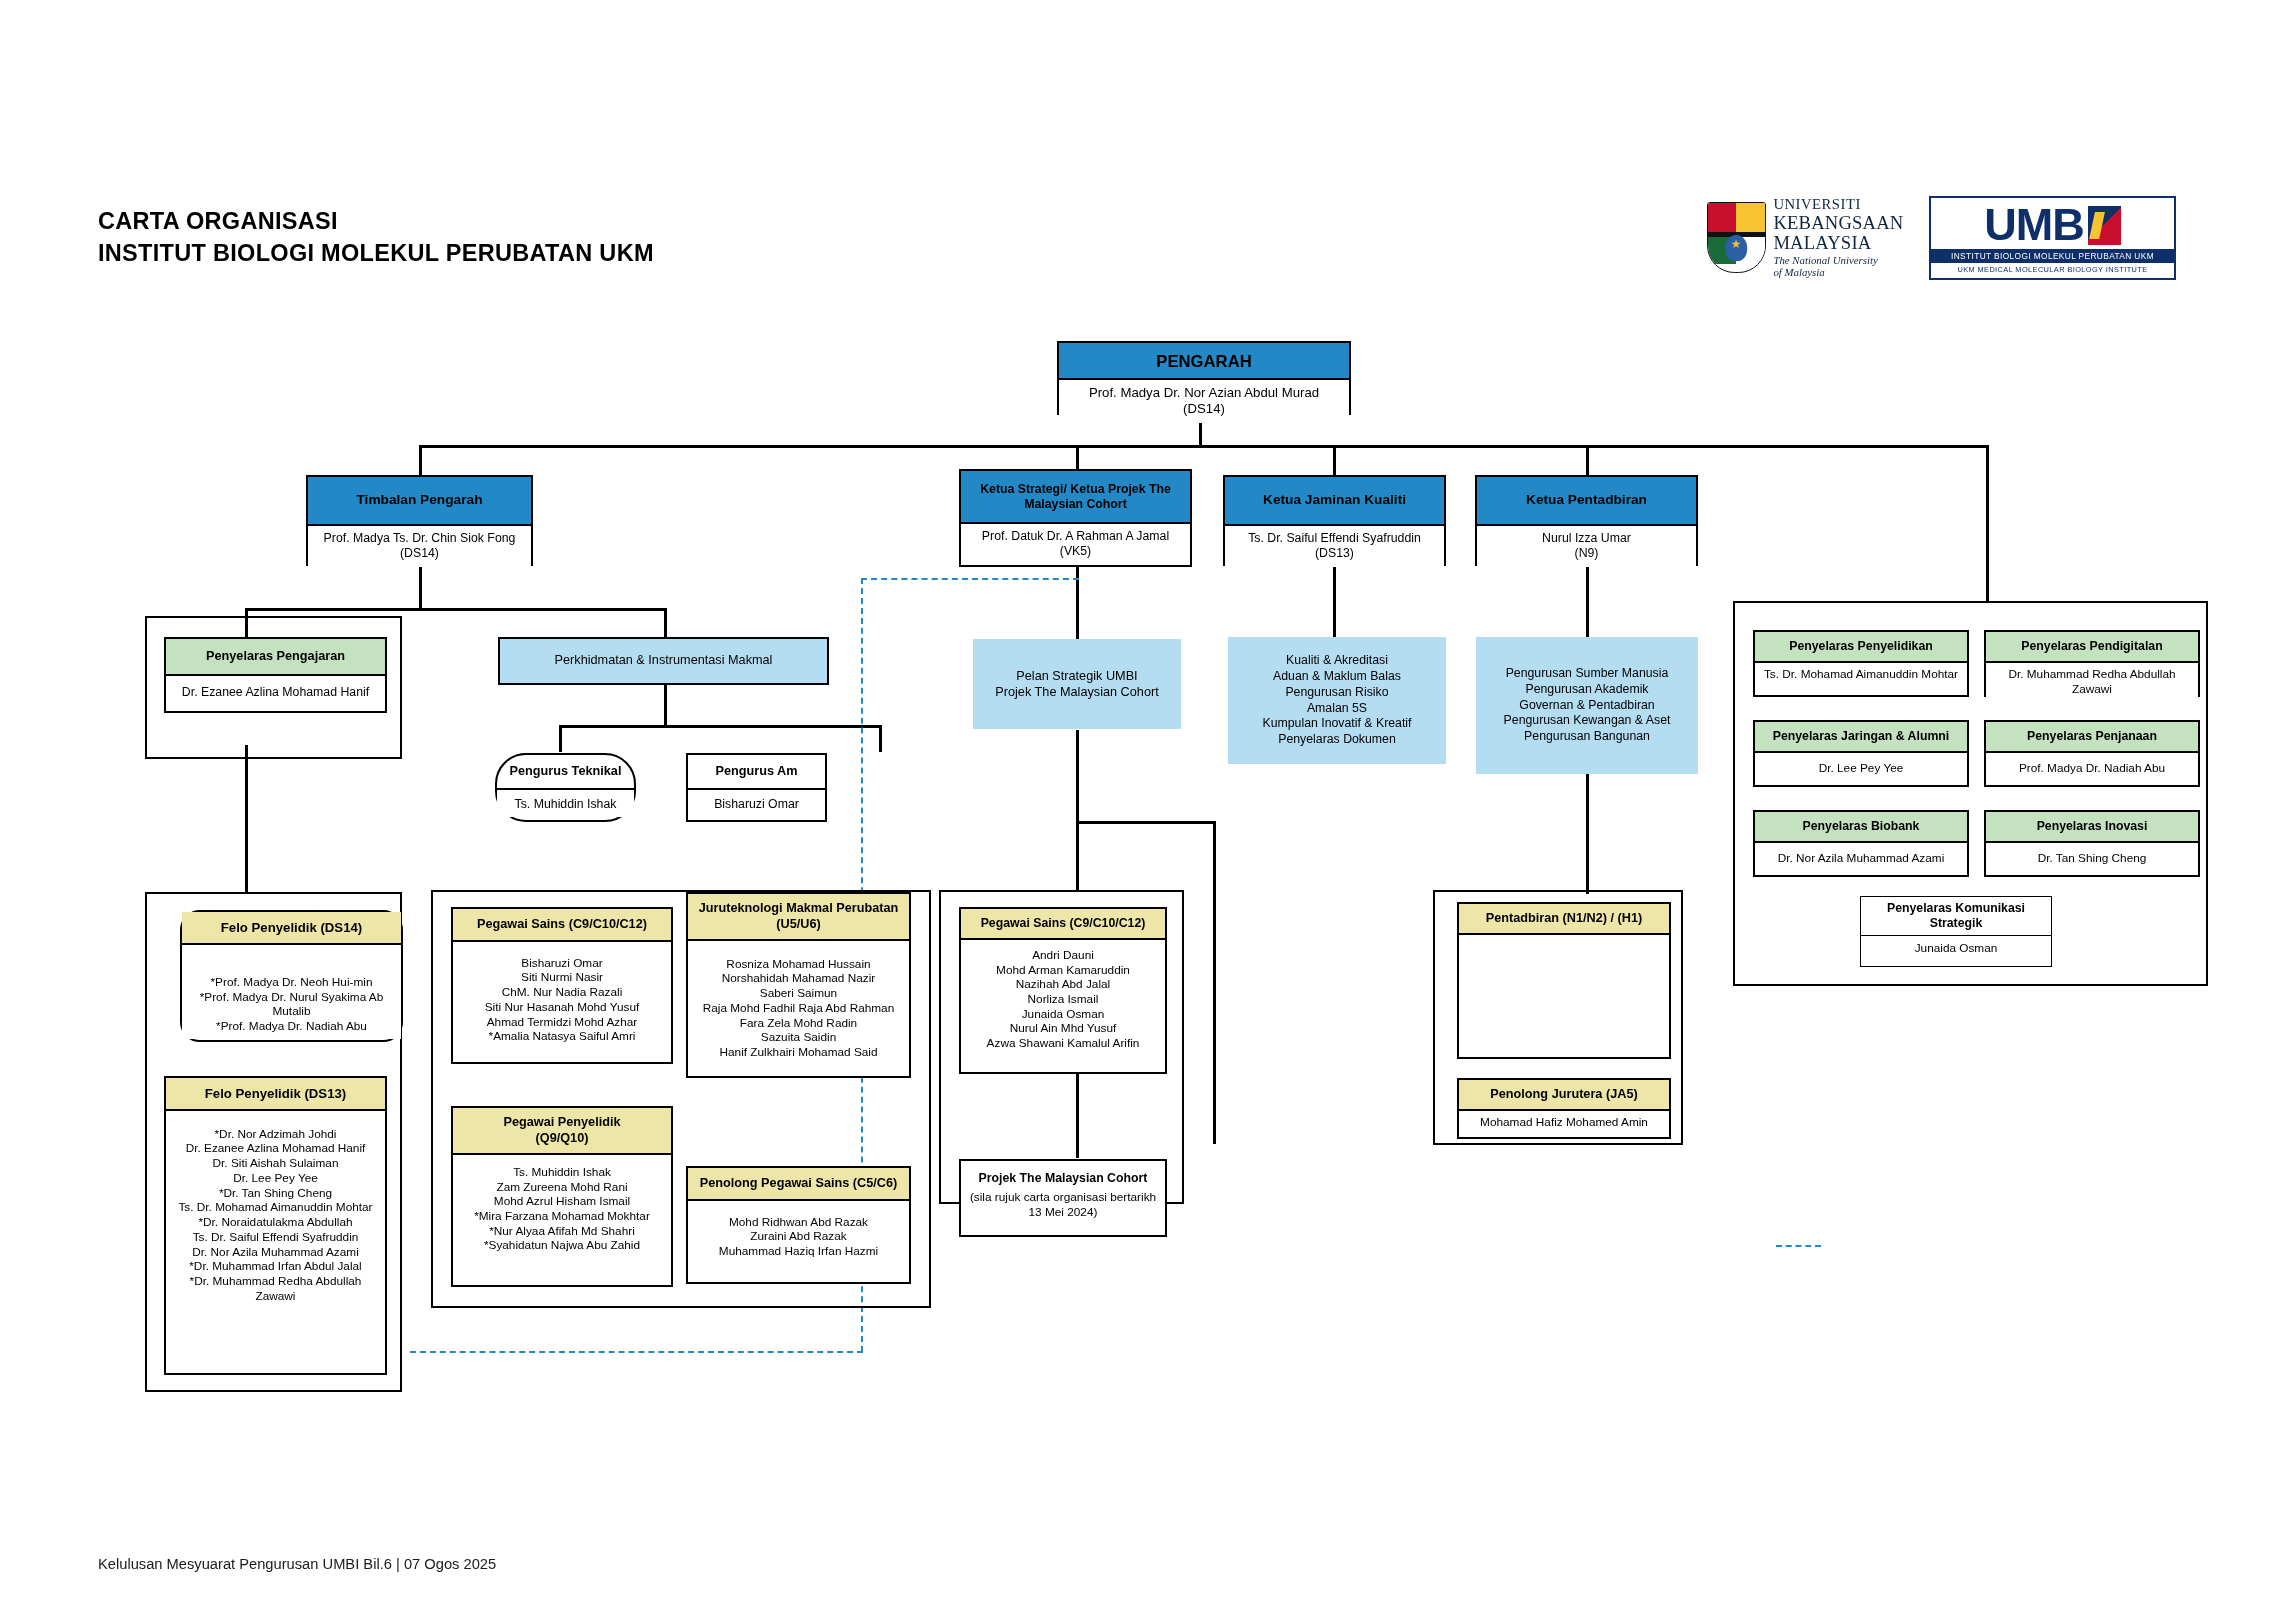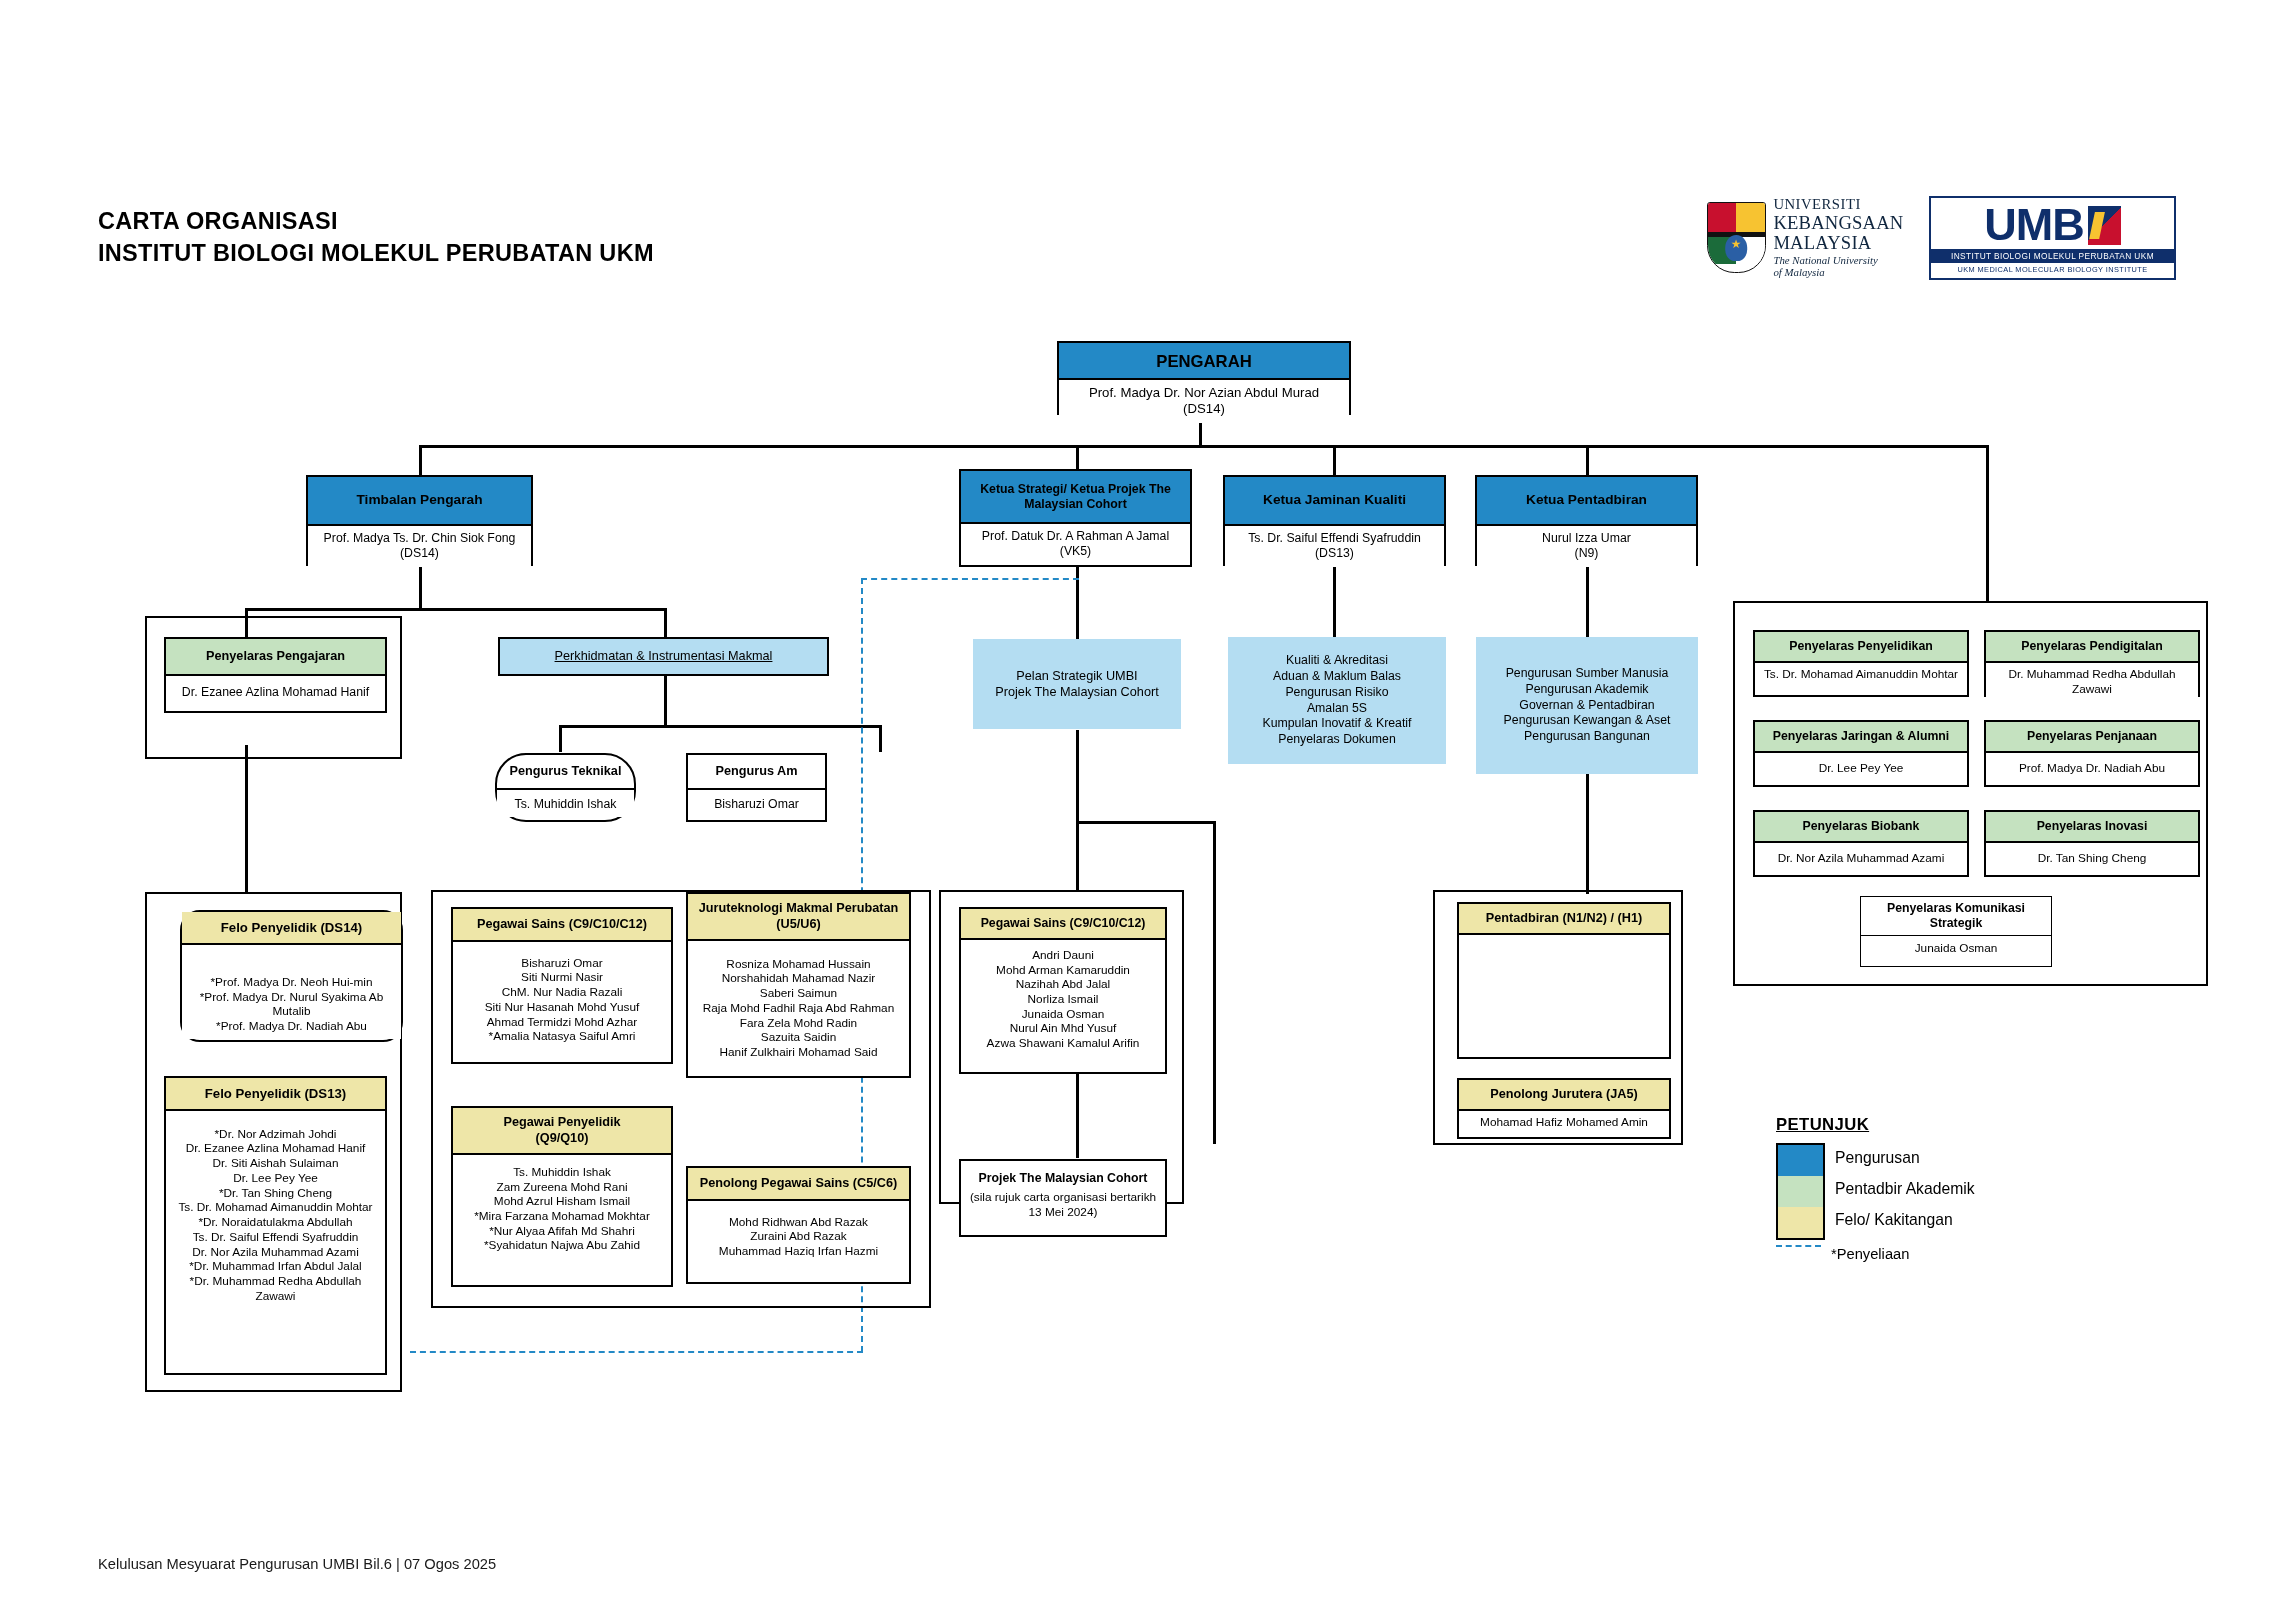--- a/index.html
+++ b/index.html
@@ -168,21 +168,21 @@
     <div class="body" style="font-size:12.3px;white-space:pre-line;">Nurul Izza Umar
 (N9)</div>
   </div>
 
   <div class="group" style="left:145px;top:616px;width:257px;height:143px;"></div>
   <div class="box" style="left:164px;top:637px;width:223px;height:76px;">
     <div class="hdr green sep" style="font-size:12.7px;height:37px;display:flex;align-items:center;justify-content:center;">Penyelaras Pengajaran</div>
     <div class="body" style="font-size:12.3px;padding-top:8.8px;">Dr. Ezanee Azlina Mohamad Hanif</div>
   </div>
 
-  <div class="box" style="left:498px;top:637px;width:331px;height:39px;background:#4c1d95;text-decoration:underline;">
+  <div class="box" style="left:498px;top:637px;width:331px;height:48px;background:#4c1d95;">
     <div class="hdr" style="font-size:12.7px;background:#b4ddf2;height:100%;display:flex;align-items:center;justify-content:center;font-weight:normal;">Perkhidmatan &amp; Instrumentasi Makmal</div>
   </div>
 
   <div class="box" style="left:495px;top:753px;width:141px;height:69px;border-radius:31px;">
     <div class="hdr sep" style="font-size:12.7px;height:35px;display:flex;align-items:center;justify-content:center;">Pengurus Teknikal</div>
     <div class="body" style="font-size:12.3px;padding-top:6.9px;">Ts. Muhiddin Ishak</div>
   </div>
 
   <div class="box" style="left:686px;top:753px;width:141px;height:69px;">
     <div class="hdr sep" style="font-size:12.7px;height:35px;display:flex;align-items:center;justify-content:center;">Pengurus Am</div>
@@ -322,31 +322,17 @@
   <div class="box" style="left:1984px;top:810px;width:216px;height:67px;">
     <div class="hdr green sep" style="font-size:12.3px;height:31px;display:flex;align-items:center;justify-content:center;">Penyelaras Inovasi</div>
     <div class="body" style="font-size:11.8px;padding-top:7.8px;">Dr. Tan Shing Cheng</div>
   </div>
 
   <div class="box" style="left:1860px;top:896px;width:192px;height:71px;border-width:1.5px;">
     <div class="hdr" style="font-size:12.3px;height:39px;border-bottom:1.5px solid #000;display:flex;align-items:center;justify-content:center;">Penyelaras Komunikasi Strategik</div>
     <div class="body" style="font-size:11.8px;padding-top:4.9px;">Junaida Osman</div>
   </div>
 
-  <div class="legend">
-    <div class="legend-title">PETUNJUK</div>
-    <div class="swatches">
-      <div class="sw" style="background:#2389c6;"></div>
-      <div class="sw" style="background:#c5e2c0;"></div>
-      <div class="sw" style="background:#eee6a8;"></div>
-    </div>
-    <div class="legend-rows">
-      <div>Pengurusan</div>
-      <div>Pentadbir Akademik</div>
-      <div>Felo/ Kakitangan</div>
-    </div>
-    <div class="legend-note">*Penyeliaan</div>
-  </div>
   <div class="legend-dash"></div>
 
   <div class="footer">Kelulusan Mesyuarat Pengurusan UMBI Bil.6 | 07 Ogos 2025</div>
 </div>
 
 
 </body></html>

